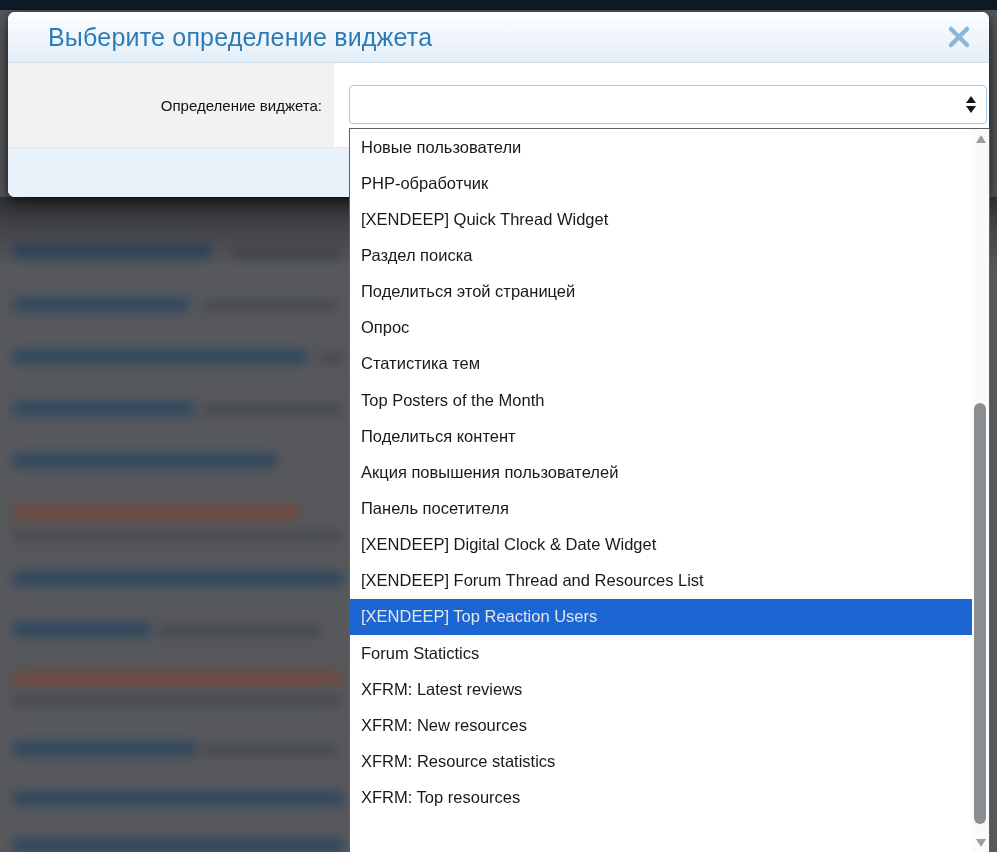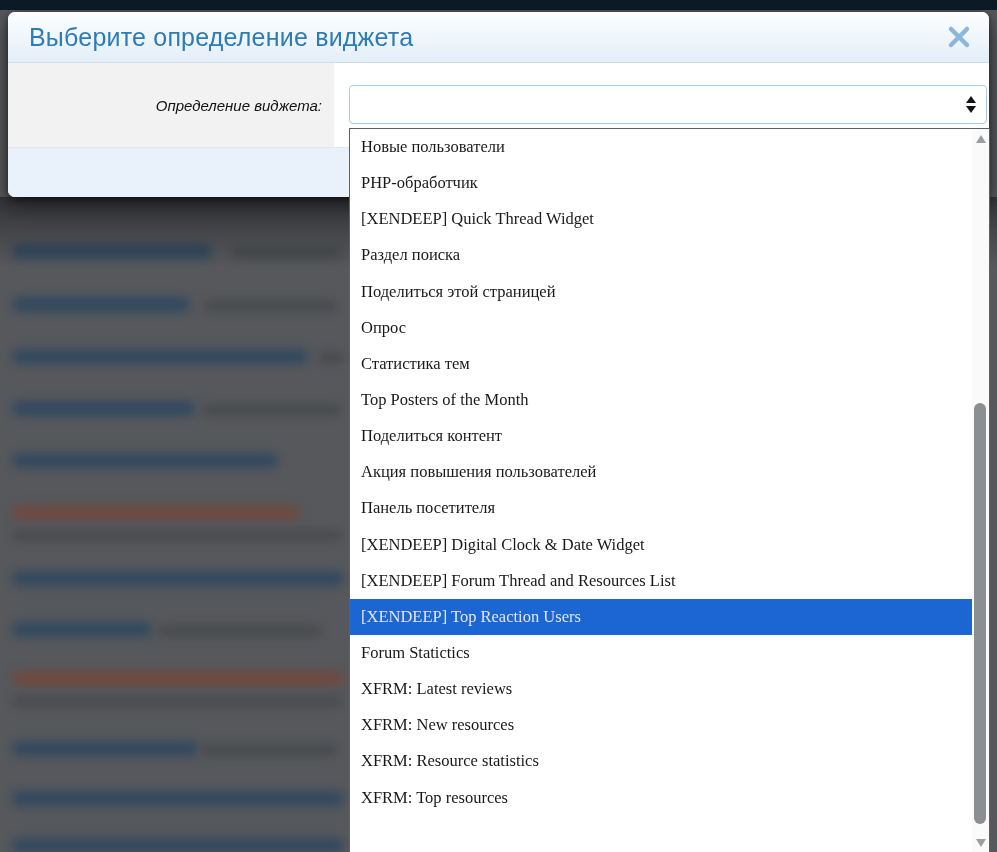--- a/index.html
+++ b/index.html
@@ -19,46 +19,46 @@
   .bar.alert{background:#6f4a40;}
   .bg-shade{position:absolute;left:0;top:197px;width:997px;height:70px;
     background:linear-gradient(rgba(15,17,20,.5),rgba(15,17,20,0));z-index:1;pointer-events:none;}
 
   
   .modal{position:absolute;left:8px;top:12px;width:981px;height:185px;border-radius:7px;
     background:#fff;box-shadow:0 8px 22px rgba(0,0,0,.5), 0 2px 6px rgba(0,0,0,.45);z-index:2;}
   .modal-header{position:absolute;left:0;top:0;right:0;height:50px;
     background:linear-gradient(#fdfeff,#e3eef8);border-bottom:1px solid #cfdde9;
     border-radius:7px 7px 0 0;display:flex;align-items:center;}
-  .modal-title{color:#2d7cb8;font-size:25px;padding-left:21px;letter-spacing:.2px;}
+  .modal-title{color:#2d7cb8;font-size:25px;padding-left:21px;letter-spacing:.2px;margin-left:19px;}
   .modal-close{margin-left:auto;margin-right:16px;width:28px;height:28px;display:flex;
     align-items:center;justify-content:center;cursor:pointer;background:none;border:none;padding:0;}
   .modal-body{position:absolute;left:0;top:51px;right:0;height:85px;display:flex;}
   .label-cell{width:326px;background:#f2f2f2;display:flex;align-items:center;
-    justify-content:flex-end;box-sizing:border-box;padding-right:12px;font-style:italic;}
+    justify-content:flex-end;box-sizing:border-box;padding-right:12px;}
   .form-label{font-size:15px;color:#121212;}
   .control-cell{flex:1;background:#fff;}
   .modal-footer{position:absolute;left:0;bottom:0;right:0;height:49px;background:#e9f2fb;
     border-top:1px solid #dde8f1;border-radius:0 0 7px 7px;}
 
   
   .select{position:absolute;left:349px;top:85px;width:638px;height:39px;box-sizing:border-box;
     background:#fff;border:1px solid #a5cbe9;border-radius:4px;z-index:3;display:flex;
     align-items:center;cursor:pointer;}
   .select-value{flex:1;padding-left:10px;font-size:16px;color:#1a1a1a;}
   .spinner{display:flex;flex-direction:column;gap:3px;margin-right:10px;align-items:center;}
   .spinner .up{width:0;height:0;border-left:5px solid transparent;border-right:5px solid transparent;
     border-bottom:7px solid #141414;}
   .spinner .down{width:0;height:0;border-left:5px solid transparent;border-right:5px solid transparent;
     border-top:7px solid #141414;}
 
   
   .dropdown{position:absolute;left:349px;top:128px;width:641px;height:725px;box-sizing:border-box;
     background:#fff;border:1px solid #5c6166;border-bottom:none;z-index:5;}
-  .options{position:absolute;left:0;top:0;right:17px;bottom:0;overflow:hidden;font-family:Liberation Serif, serif;}
+  .options{position:absolute;left:0;top:0;right:17px;bottom:0;overflow:hidden;}
   .option{height:36.15px;display:flex;align-items:center;padding-left:11px;
     font-size:16.5px;color:#191919;white-space:nowrap;cursor:default;}
   .option.selected{color:#e5e5e5;}
 
   
   .scrollbar{position:absolute;top:0;right:0;bottom:0;width:17px;background:#fafafa;}
   .sb-btn{position:absolute;left:0;width:17px;height:16px;display:flex;align-items:center;
     justify-content:center;cursor:pointer;}
   .sb-btn.up{top:2px;}
   .sb-btn.down{bottom:2px;}

